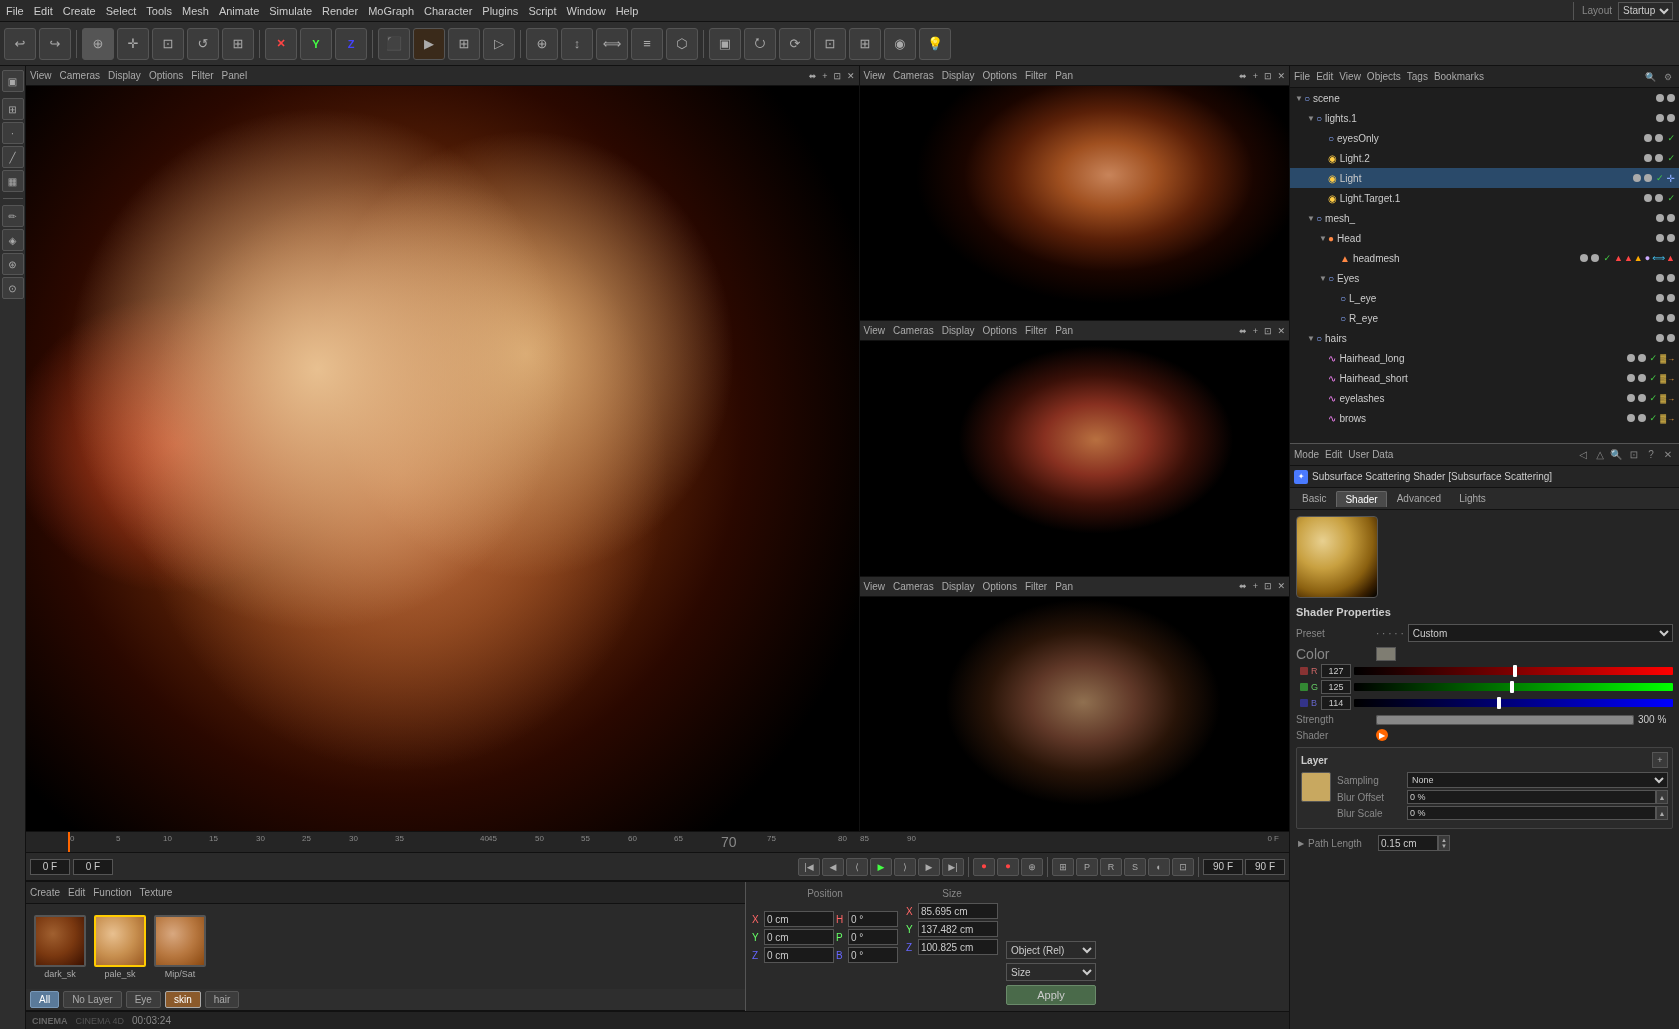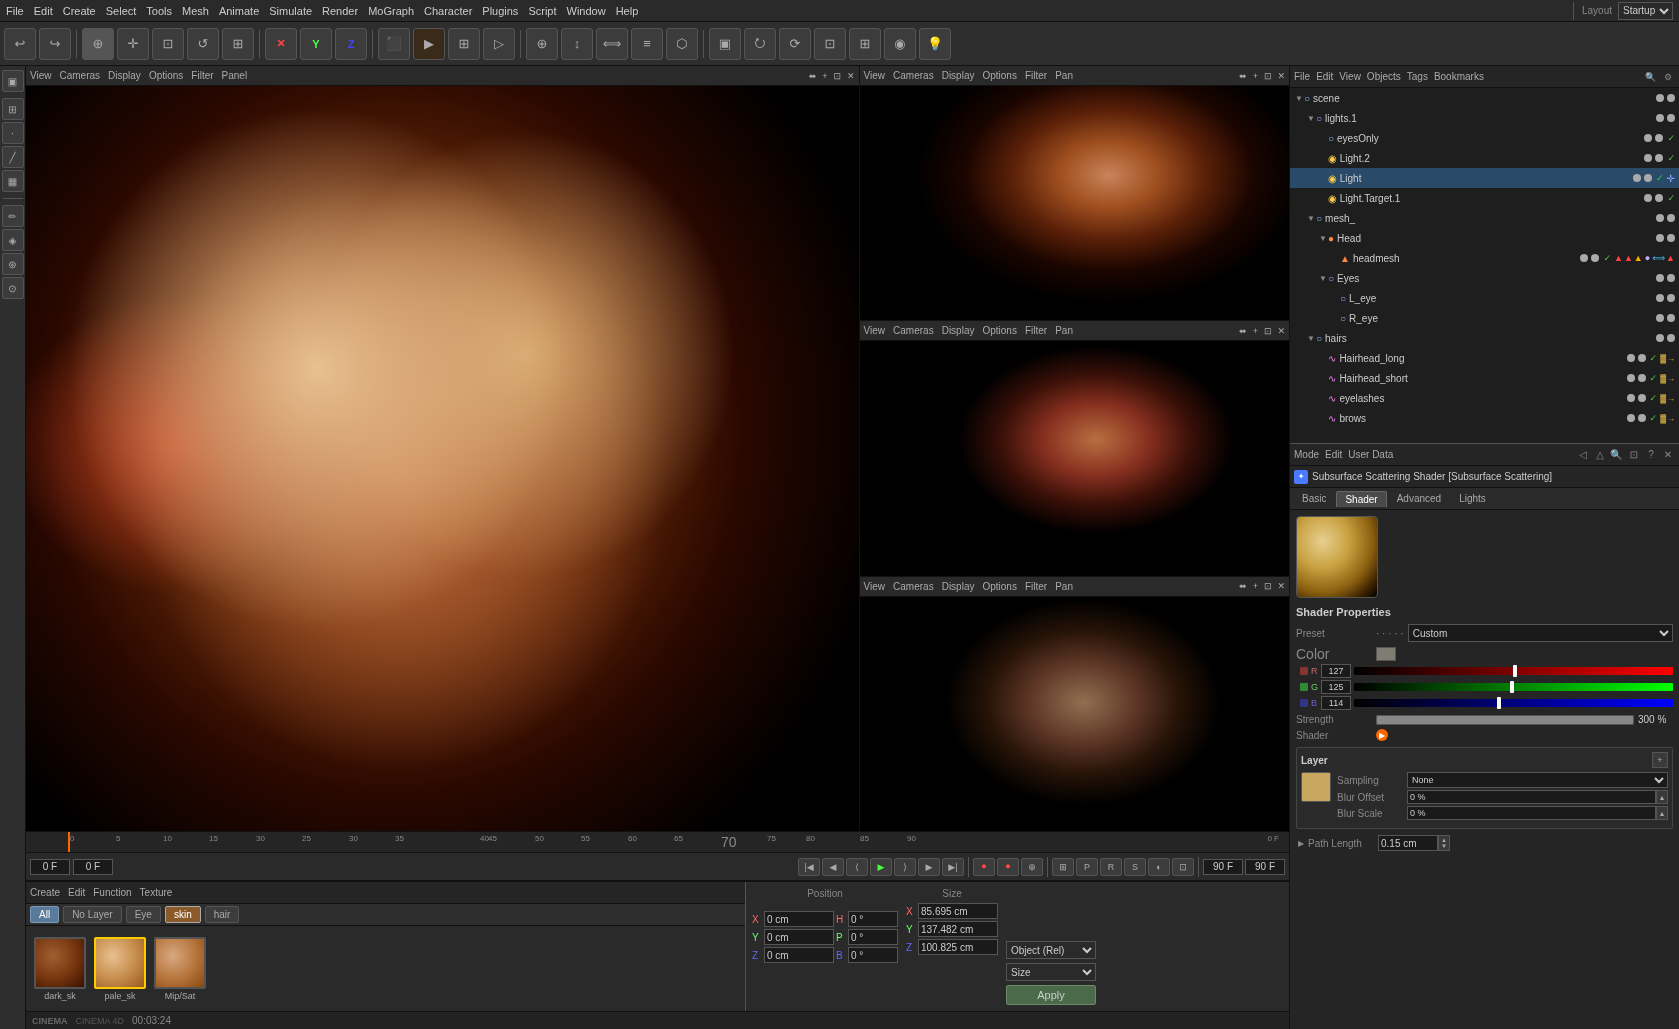--- a/index.html
+++ b/index.html
@@ -217,21 +217,21 @@
           <div style="position:absolute;left:323px;top:2px;font-size:8px;color:#888;">30</div>
           <div style="position:absolute;left:369px;top:2px;font-size:8px;color:#888;">35</div>
           <div style="position:absolute;left:416px;top:2px;font-size:8px;color:#888;margin-left:38px;">40</div>
           <div style="position:absolute;left:462px;top:2px;font-size:8px;color:#888;">45</div>
           <div style="position:absolute;left:509px;top:2px;font-size:8px;color:#888;">50</div>
           <div style="position:absolute;left:555px;top:2px;font-size:8px;color:#888;">55</div>
           <div style="position:absolute;left:602px;top:2px;font-size:8px;color:#888;">60</div>
           <div style="position:absolute;left:648px;top:2px;font-size:8px;color:#888;">65</div>
           <div style="position:absolute;left:695px;top:2px;font-size:14px;color:#888;">70</div>
           <div style="position:absolute;left:741px;top:2px;font-size:8px;color:#888;">75</div>
-          <div style="position:absolute;left:780px;top:2px;font-size:8px;color:#888;">80</div>
+          <div style="position:absolute;left:812px;top:2px;font-size:8px;color:#888;">80</div>
           <div style="position:absolute;left:834px;top:2px;font-size:8px;color:#888;">85</div>
           <div style="position:absolute;left:881px;top:2px;font-size:8px;color:#888;">90</div>
           <div style="position:absolute;right:10px;top:2px;font-size:8px;color:#888;">0 F</div>
         </div>
       </div>
 
       <div style="height:28px; background:#2a2a2a; display:flex; align-items:center; padding:0 4px; gap:3px; border-bottom:1px solid #111;">
         <input type="text" value="0 F" style="width: 40px; height: 16px; background: rgb(26, 26, 26); border: 1px solid rgb(85, 85, 85); color: rgb(204, 204, 204); font-size: 10px; text-align: center;">
         <input type="text" value="0 F" style="width: 40px; height: 16px; background: rgb(26, 26, 26); border: 1px solid rgb(85, 85, 85); color: rgb(204, 204, 204); font-size: 10px; text-align: center;">
         <div style="margin-left:auto; display:flex; gap:2px; align-items:center;">
@@ -264,44 +264,44 @@
 
         <div style="flex:0 0 720px; display:flex; flex-direction:column; border-right:1px solid #555;">
 
           <div style="display:flex; align-items:center; background:#252525; height:22px; padding:0 4px; gap:8px; border-bottom:1px solid #111;">
             <span style="font-size:10px;color:#aaa;cursor:pointer;">Create</span>
             <span style="font-size:10px;color:#aaa;cursor:pointer;">Edit</span>
             <span style="font-size:10px;color:#aaa;cursor:pointer;">Function</span>
             <span style="font-size:10px;color:#aaa;cursor:pointer;">Texture</span>
           </div>
 
+          <div style="flex:1; display:flex; align-items:center; padding:4px 8px; gap:8px; overflow-x:auto; background:#2a2a2a;">
+
+            <div style="display:flex;flex-direction:column;align-items:center;cursor:pointer;">
+              <div style="width:52px;height:52px;border-radius:2px;border:2px solid #555;background:radial-gradient(ellipse at 35% 35%, #a06030 0%, #7a3810 50%, #3a1000 100%);"></div>
+              <span style="font-size:9px;color:#aaa;margin-top:2px;">dark_sk</span>
+            </div>
+
+            <div style="display:flex;flex-direction:column;align-items:center;cursor:pointer;">
+              <div style="width:52px;height:52px;border-radius:2px;border:2px solid #ffcc00;background:radial-gradient(ellipse at 35% 35%, #e8c090 0%, #c89050 50%, #9a5820 100%);"></div>
+              <span style="font-size:9px;color:#aaa;margin-top:2px;">pale_sk</span>
+            </div>
+
+            <div style="display:flex;flex-direction:column;align-items:center;cursor:pointer;">
+              <div style="width:52px;height:52px;border-radius:2px;border:2px solid #555;background:radial-gradient(ellipse at 35% 35%, #d8a880 0%, #b87840 50%, #8a4810 100%);"></div>
+              <span style="font-size:9px;color:#aaa;margin-top:2px;">Mip/Sat</span>
+            </div>
+          </div>
+
           <div style="display:flex; align-items:center; background:#2e2e2e; height:22px; padding:0 4px; gap:4px; border-bottom:1px solid #111;">
             <div class="bp-tab active">All</div>
             <div class="bp-tab">No Layer</div>
             <div class="bp-tab">Eye</div>
             <div class="bp-tab" style="background:#8B5A2B;border-color:#aaa;color:#fff;">skin</div>
             <div class="bp-tab">hair</div>
-          </div>
-
-          <div style="flex:1; display:flex; align-items:center; padding:4px 8px; gap:8px; overflow-x:auto; background:#2a2a2a;">
-
-            <div style="display:flex;flex-direction:column;align-items:center;cursor:pointer;">
-              <div style="width:52px;height:52px;border-radius:2px;border:2px solid #555;background:radial-gradient(ellipse at 35% 35%, #a06030 0%, #7a3810 50%, #3a1000 100%);"></div>
-              <span style="font-size:9px;color:#aaa;margin-top:2px;">dark_sk</span>
-            </div>
-
-            <div style="display:flex;flex-direction:column;align-items:center;cursor:pointer;">
-              <div style="width:52px;height:52px;border-radius:2px;border:2px solid #ffcc00;background:radial-gradient(ellipse at 35% 35%, #e8c090 0%, #c89050 50%, #9a5820 100%);"></div>
-              <span style="font-size:9px;color:#aaa;margin-top:2px;">pale_sk</span>
-            </div>
-
-            <div style="display:flex;flex-direction:column;align-items:center;cursor:pointer;">
-              <div style="width:52px;height:52px;border-radius:2px;border:2px solid #555;background:radial-gradient(ellipse at 35% 35%, #d8a880 0%, #b87840 50%, #8a4810 100%);"></div>
-              <span style="font-size:9px;color:#aaa;margin-top:2px;">Mip/Sat</span>
-            </div>
           </div>
         </div>
 
         <div style="flex:1; display:flex; padding:6px; gap:8px; background:#2a2a2a;">
 
           <div style="display:flex; flex-direction:column; gap:2px;">
             <div style="font-size:10px;color:#888;text-align:center;margin-bottom:10px;">Position</div>
             <div style="display:flex;align-items:center;gap:2px;">
               <span style="width:10px;font-size:10px;color:#ff6666;">X</span>
               <input type="text" value="0 cm" style="width: 70px; height: 16px; background: rgb(26, 26, 26); border: 1px solid rgb(85, 85, 85); color: rgb(204, 204, 204); font-size: 10px; padding: 0px 2px;">

